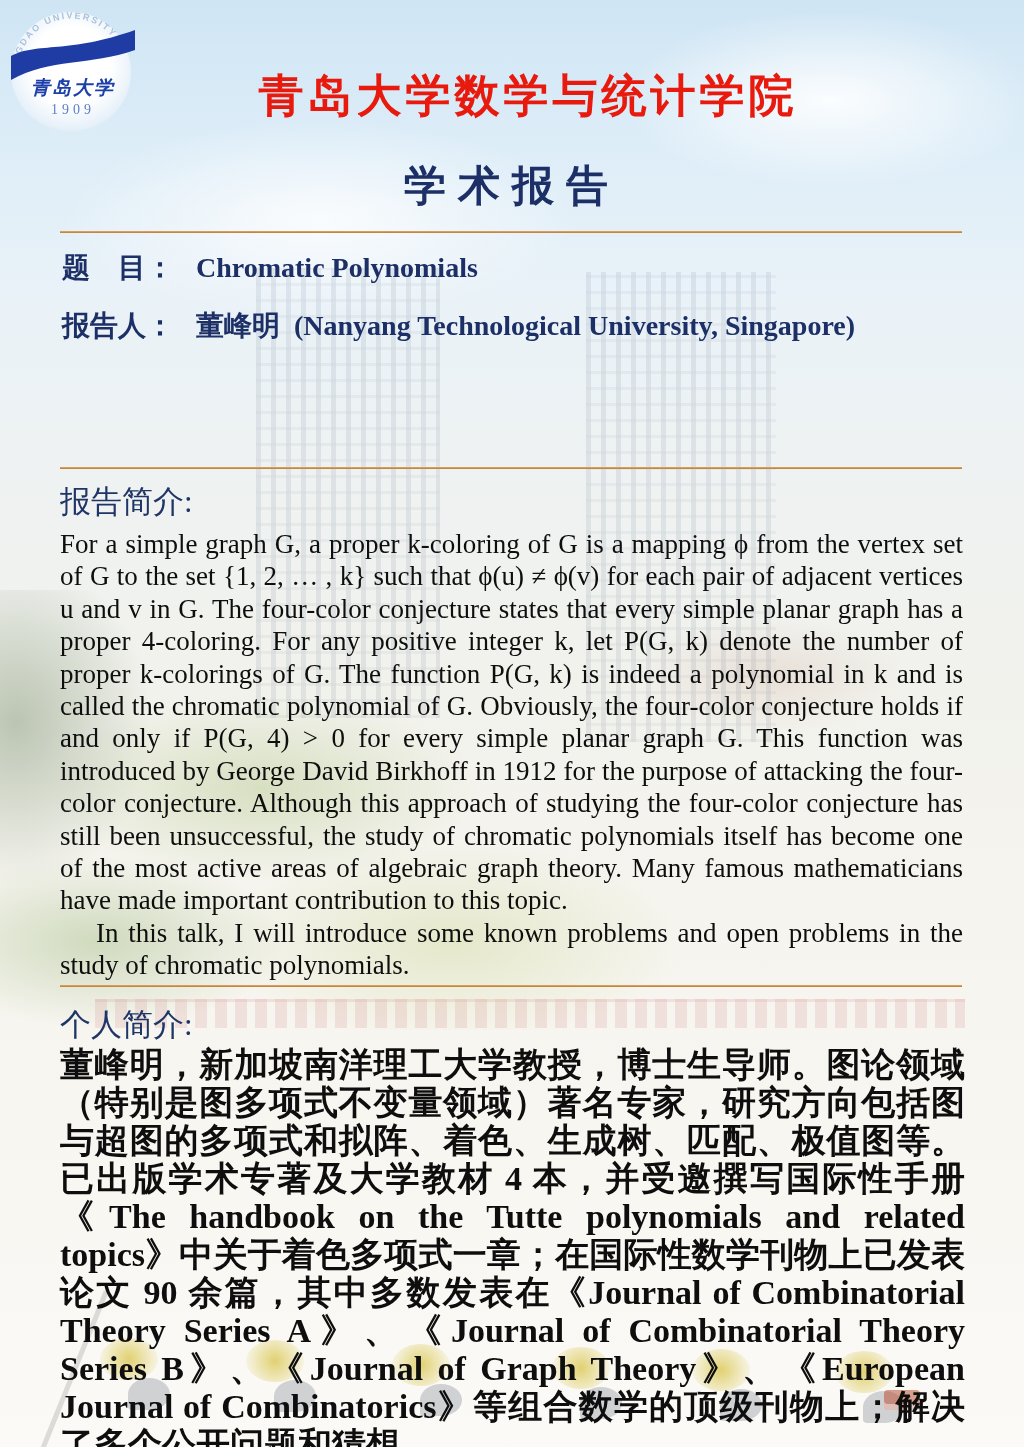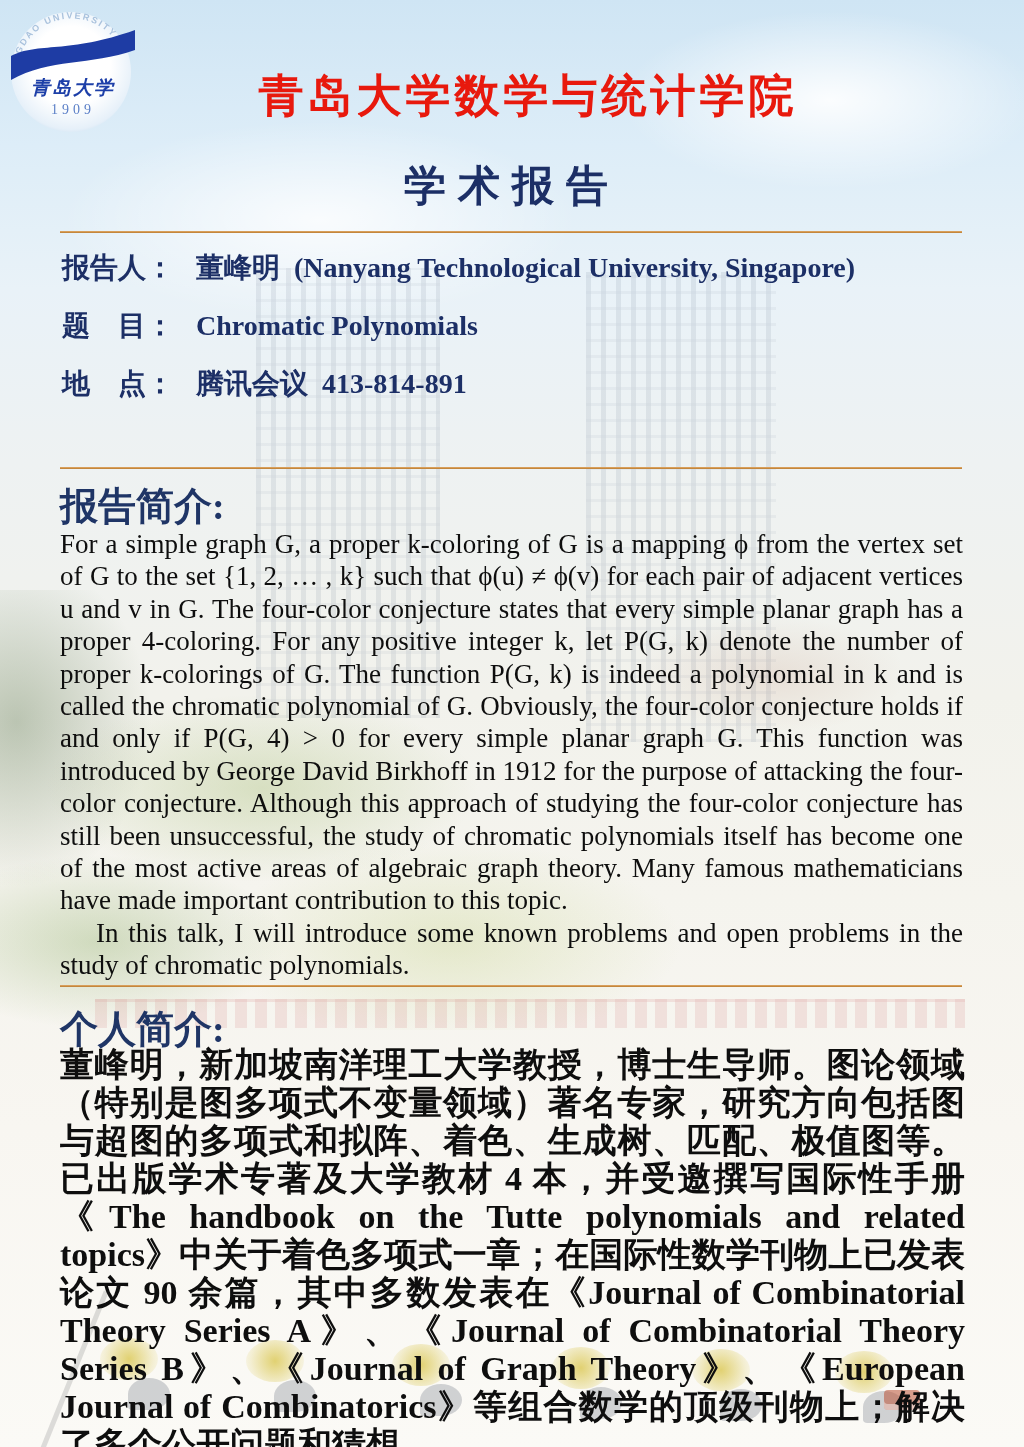--- a/index.html
+++ b/index.html
@@ -56,21 +56,21 @@
     font-size:42px;font-weight:bold;color:#1c2f66;letter-spacing:12px;}
   .rule{position:absolute;left:60px;width:902px;height:2px;
     background:linear-gradient(180deg,#e2ab6a,#b97a2e);}
   .rule1{top:231px;}.rule2{top:467px;}.rule3{top:985px;}
   .info{position:absolute;left:62px;top:249px;right:58px;}
   .info-row{display:flex;font-weight:bold;color:#1c2f66;
     font-size:28px;line-height:38px;margin-bottom:20px;}
   .info-label{flex:0 0 134px;white-space:pre;}
   .info-value{white-space:pre-wrap;}
   .section-heading{position:absolute;left:60px;
-    font-size:38px;font-weight:bold;color:#1f3566;}
+    font-size:31px;font-weight:normal;color:#1f3566;}
   .abstract-heading{top:481px;}
   .bio-heading{top:1004px;}
   .abstract{position:absolute;left:60px;top:528px;width:903px;
     font-size:27px;line-height:32.4px;color:#0e0e0e;text-align:justify;}
   .abstract p{margin:0;}
   .abstract .p2{text-indent:36px;}
   .bio{position:absolute;left:60px;top:1046px;width:905px;
     font-size:34px;line-height:38px;font-weight:bold;color:#0e0e0e;text-align:justify;}
 </style>
 </head>
@@ -122,30 +122,26 @@
       </svg>
     </div>
 
     <div class="college-title">青岛大学数学与统计学院</div>
     <div class="poster-title">学术报告</div>
 
     <div class="rule rule1"></div>
 
     <div class="info">
       <div class="info-row">
-        <span class="info-label">报告人：</span>
-        <span class="info-value">董峰明  (Nanyang Technological University, Singapore)</span>
-      </div>
-      <div class="info-row">
         <span class="info-label">题　目：</span>
         <span class="info-value">Chromatic Polynomials</span>
       </div>
       <div class="info-row">
-        <span class="info-label">地　点：</span>
-        <span class="info-value">腾讯会议  413-814-891</span>
+        <span class="info-label">报告人：</span>
+        <span class="info-value">董峰明  (Nanyang Technological University, Singapore)</span>
       </div>
     </div>
 
     <div class="rule rule2"></div>
 
     <div class="section-heading abstract-heading">报告简介:</div>
     <div class="abstract">
       <p class="p1">For a simple graph G, a proper k-coloring of G is a mapping ϕ from the vertex set of G to the set {1, 2, … , k} such that ϕ(u) ≠ ϕ(v) for each pair of adjacent vertices u and v in G. The four-color conjecture states that every simple planar graph has a proper 4-coloring. For any positive integer k, let P(G, k) denote the number of proper k-colorings of G. The function P(G, k) is indeed a polynomial in k and is called the chromatic polynomial of G. Obviously, the four-color conjecture holds if and only if P(G, 4) &gt; 0 for every simple planar graph G. This function was introduced by George David Birkhoff in 1912 for the purpose of attacking the four-color conjecture. Although this approach of studying the four-color conjecture has still been unsuccessful, the study of chromatic polynomials itself has become one of the most active areas of algebraic graph theory. Many famous mathematicians have made important contribution to this topic.</p>
       <p class="p2">In this talk, I will introduce some known problems and open problems in the study of chromatic polynomials.</p>
     </div>

